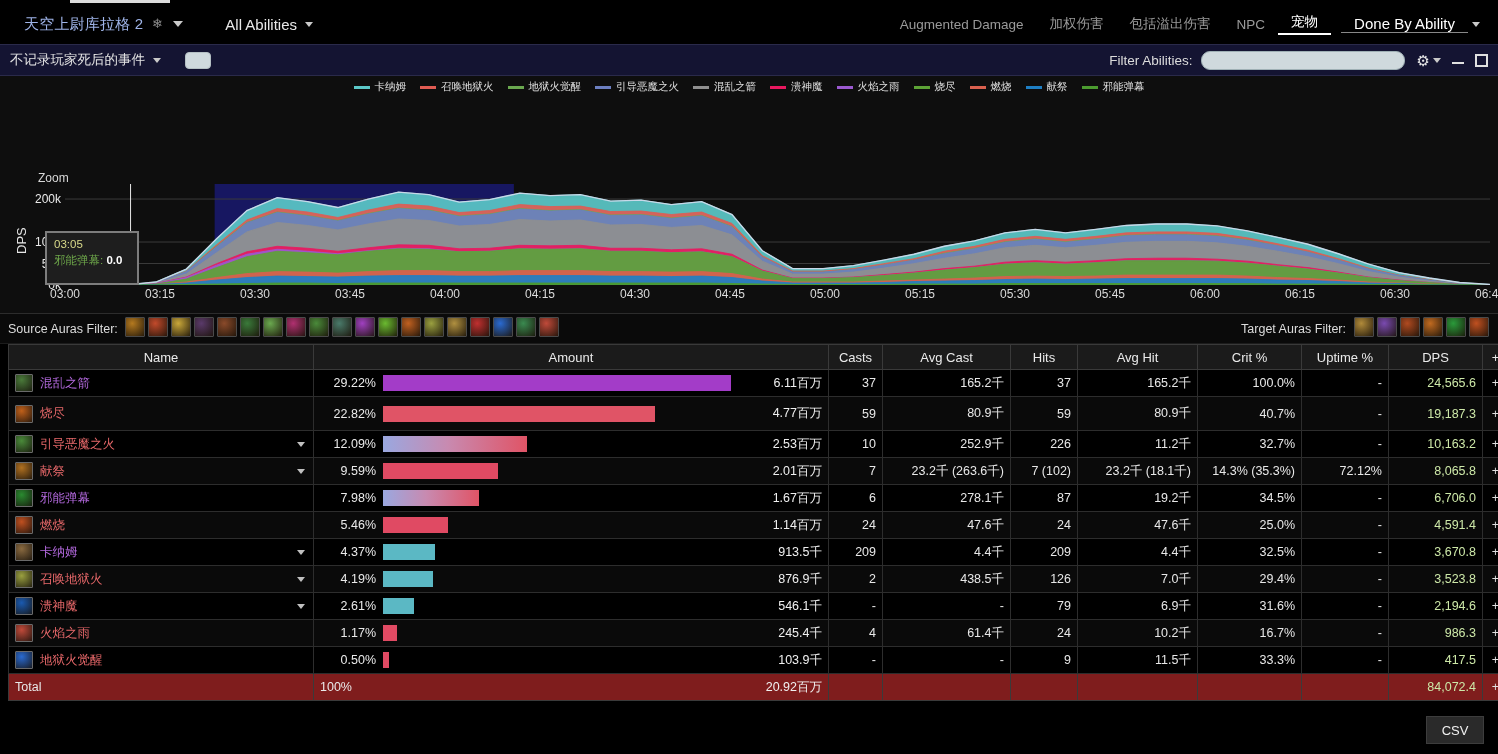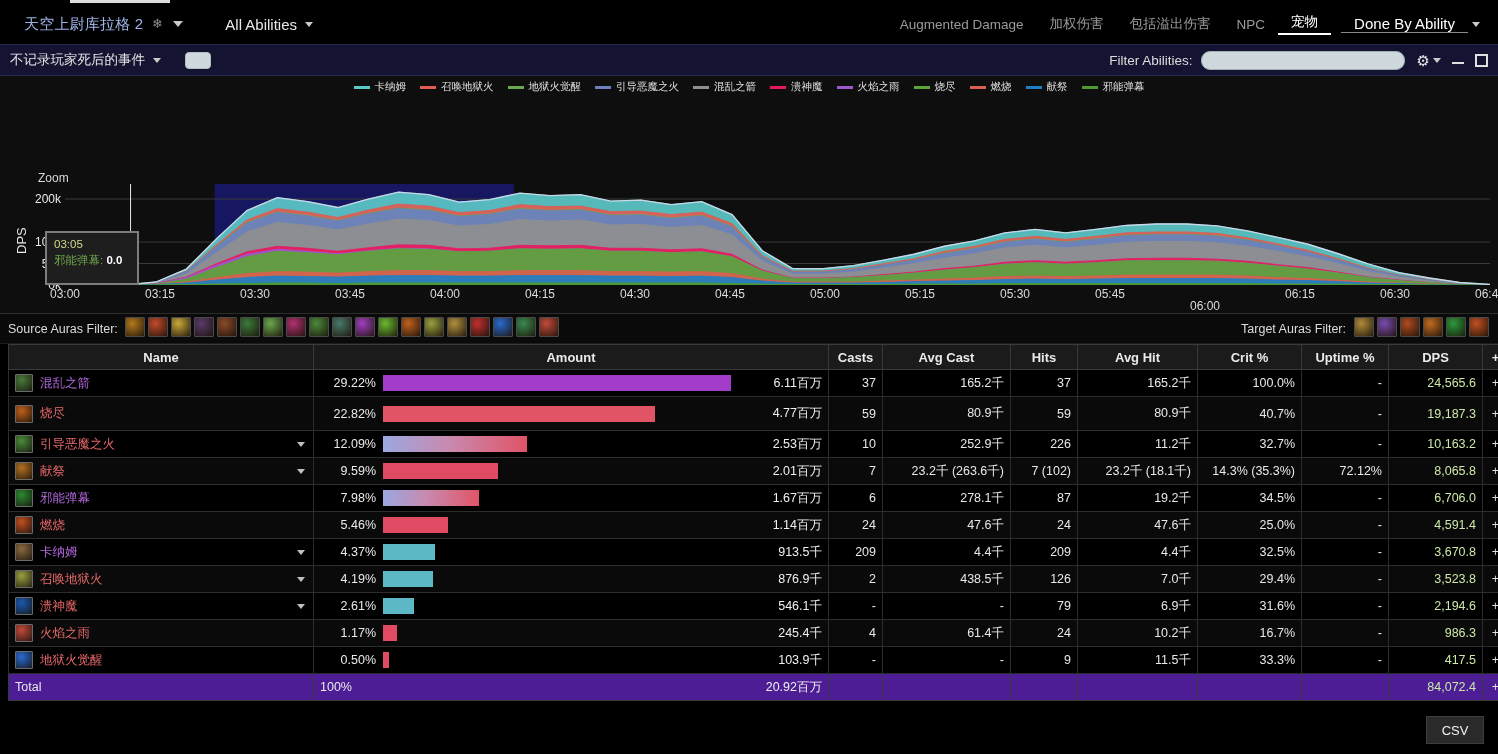--- a/index.html
+++ b/index.html
@@ -134,21 +134,21 @@
   .aura-ico {
     width: 20px; height: 20px; margin: 0 1.5px; border: 1px solid #4a4a4a;
     cursor: pointer; display: inline-block; border-radius: 1px;
   }
   .auras-right { margin-left: auto; display: flex; align-items: center; }
 
   
   .tablewrap { background: #000; padding: 0 8px; }
   table { border-collapse: collapse; width: 100%; table-layout: fixed; }
   th {
-    background: #1b1b1b; color: #eaeaea; font-size: 13px; font-weight: bold;
+    background: #1b1b1b; color: #eaeaea; font-size: 13px; font-weight: normal;
     height: 25px; border: 1px solid #3a3a3a; text-align: center;
   }
   td {
     border: 1px solid #2d2d2d; height: 27px; font-size: 12.5px;
     color: #e8e8e8; padding: 0 6px;
   }
   tbody tr:nth-child(odd) td { background: #000000; }
   tbody tr:nth-child(even) td { background: #0a0a0a; }
   .c-name { width: 305px; }
   .c-amount { width: 515px; }
@@ -174,21 +174,21 @@
     width: 0; height: 0; border-left: 4px solid transparent;
     border-right: 4px solid transparent; border-top: 5px solid #c0c0c0;
     cursor: pointer;
   }
   .amtcell { display: flex; align-items: center; height: 100%; }
   .pct { width: 56px; text-align: right; color: #eaeaea; font-size: 12.5px; flex: 0 0 56px; }
   .barzone { flex: 1; position: relative; height: 16px; margin: 0 7px; }
   .bar { position: absolute; left: 0; top: 0; height: 16px; }
   .amt { width: 84px; text-align: right; color: #f0f0f0; font-size: 12.5px; flex: 0 0 84px; }
   tfoot td {
-    background: #4c1d95; border: 1px solid #3a3a3a; height: 27px; color: #e8e8e8;
+    background: #7f1d1d; border: 1px solid #3a3a3a; height: 27px; color: #e8e8e8;
   }
   .csvbtn {
     position: absolute; right: 14px; bottom: 10px; width: 58px; height: 28px;
     background: #2a2a2a; border: 1px solid #3d3d3d; color: #f0f0f0;
     font-size: 13px; display: flex; align-items: center; justify-content: center;
     cursor: pointer;
   }
 </style>
 </head>
 <body>
@@ -323,21 +323,21 @@
         <div class="xtick" style="left: 13.3333%;">03:30</div>
         <div class="xtick" style="left: 20%;">03:45</div>
         <div class="xtick" style="left: 26.6667%;">04:00</div>
         <div class="xtick" style="left: 33.3333%;">04:15</div>
         <div class="xtick" style="left: 40%;">04:30</div>
         <div class="xtick" style="left: 46.6667%;">04:45</div>
         <div class="xtick" style="left: 53.3333%;">05:00</div>
         <div class="xtick" style="left: 60%;">05:15</div>
         <div class="xtick" style="left: 66.6667%;">05:30</div>
         <div class="xtick" style="left: 73.3333%;">05:45</div>
-        <div class="xtick" style="left: 80%; margin-top: 12px;">06:00</div>
+        <div class="xtick" style="left: 80%;">06:00</div>
         <div class="xtick" style="left: 86.6667%;">06:15</div>
         <div class="xtick" style="left: 93.3333%;">06:30</div>
         <div class="xtick" style="left: 100%;">06:45</div>
       </div>
     <div class="tooltip">
       <div class="tt-time">03:05</div>
       <div class="tt-row">
         <span class="tt-name">邪能弹幕</span><span style="color:#6ea84a">: </span><span class="tt-val">0.0</span>
       </div>
     </div>

